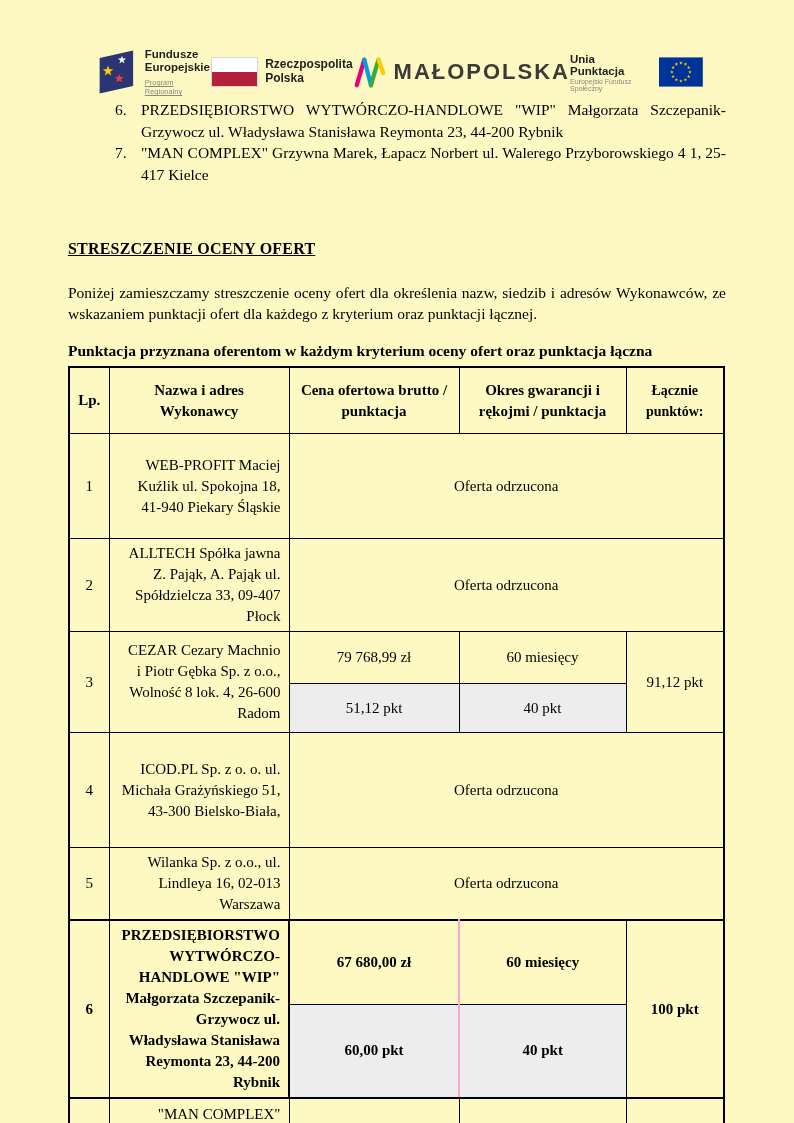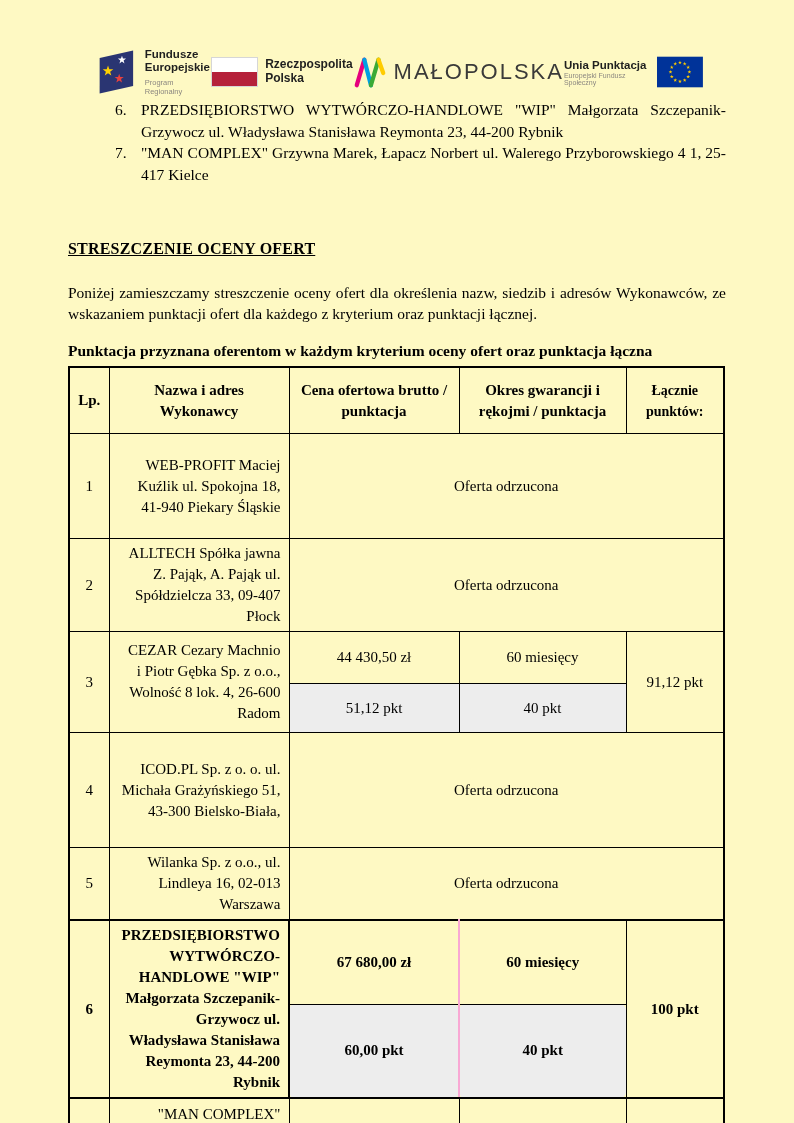--- a/index.html
+++ b/index.html
@@ -13,26 +13,26 @@
     overflow:hidden;
   }
   
   .logos{
     position:absolute;top:46px;left:95px;width:608px;height:52px;
     display:flex;align-items:center;justify-content:space-between;
     font-family:"Liberation Sans", sans-serif;
   }
   .logo{display:flex;align-items:center;gap:7px;}
   .fe-text .t{font-size:11.5px;font-weight:bold;color:#1f1f1f;line-height:1.12;}
-  .fe-text .s{font-size:7.5px;color:#8c8880;margin-top:5px;}
+  .fe-text .s{font-size:7.5px;color:#8c8880;margin-top:5px;text-decoration:underline;}
   .pl-flag{width:47px;height:30px;border:1px solid #d6d6d6;box-sizing:border-box;}
   .pl-flag .w{height:50%;background:#fff;}
   .pl-flag .r{height:50%;background:#b5213a;}
   .pl-text{font-size:12px;font-weight:bold;color:#1f1f1f;line-height:1.15;}
-  .mp-text{font-size:22px;font-weight:normal;letter-spacing:2px;color:#3a3a39;}
+  .mp-text{font-size:22px;font-weight:bold;letter-spacing:2px;color:#3a3a39;}
   .eu-text{text-align:left;}
   .eu-text .t{font-size:11.5px;font-weight:bold;color:#1f1f1f;}
   .eu-text .s{font-size:7px;color:#8c8880;margin-top:1px;}
   
   .content{position:absolute;left:68px;top:99px;width:658px;font-size:15.5px;line-height:21.5px;}
   .olist{margin-left:47px;}
   .li{display:flex;}
   .li .num{flex:0 0 26px;}
   .li .txt{flex:1;text-align:justify;}
   .heading{
@@ -183,21 +183,21 @@
           <td class="merged" colspan="3">Oferta odrzucona</td>
         </tr>
         <tr class="r2">
           <td class="lp">2</td>
           <td class="name">ALLTECH Spółka jawna Z. Pająk, A. Pająk ul. Spółdzielcza 33, 09-407 Płock</td>
           <td class="merged" colspan="3">Oferta odrzucona</td>
         </tr>
         <tr class="r3a">
           <td class="lp" rowspan="2">3</td>
           <td class="name" rowspan="2">CEZAR Cezary Machnio i Piotr Gębka Sp. z o.o., Wolność 8 lok. 4, 26-600 Radom</td>
-          <td class="val">44 430,50 zł</td>
+          <td class="val">79 768,99 zł</td>
           <td class="val">60 miesięcy</td>
           <td class="val" rowspan="2">91,12 pkt</td>
         </tr>
         <tr class="r3b">
           <td class="val shade">51,12 pkt</td>
           <td class="val shade">40 pkt</td>
         </tr>
         <tr class="r4">
           <td class="lp">4</td>
           <td class="name">ICOD.PL Sp. z o. o. ul. Michała Grażyńskiego 51, 43-300 Bielsko-Biała,</td>

